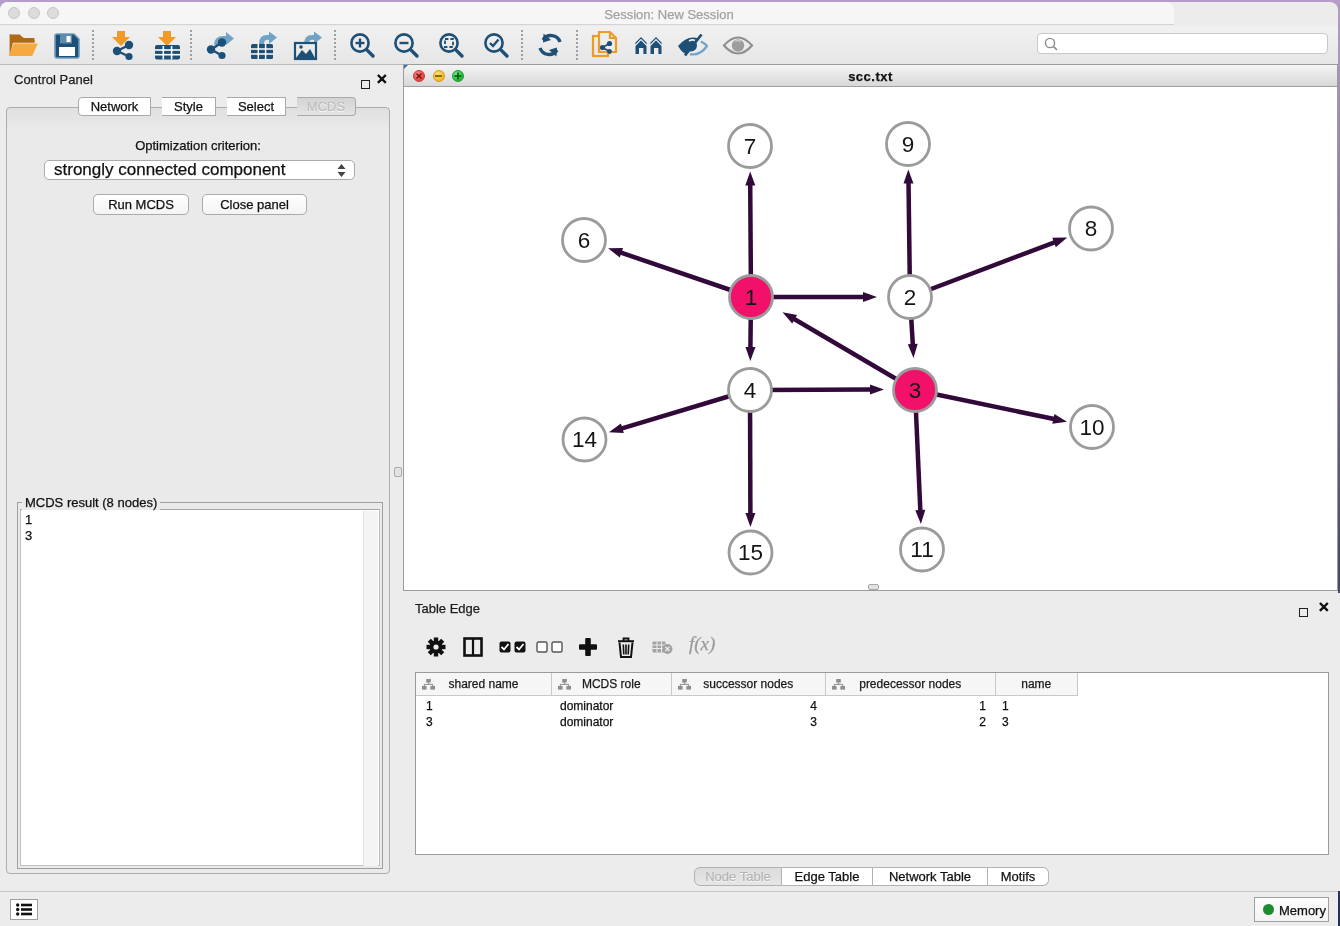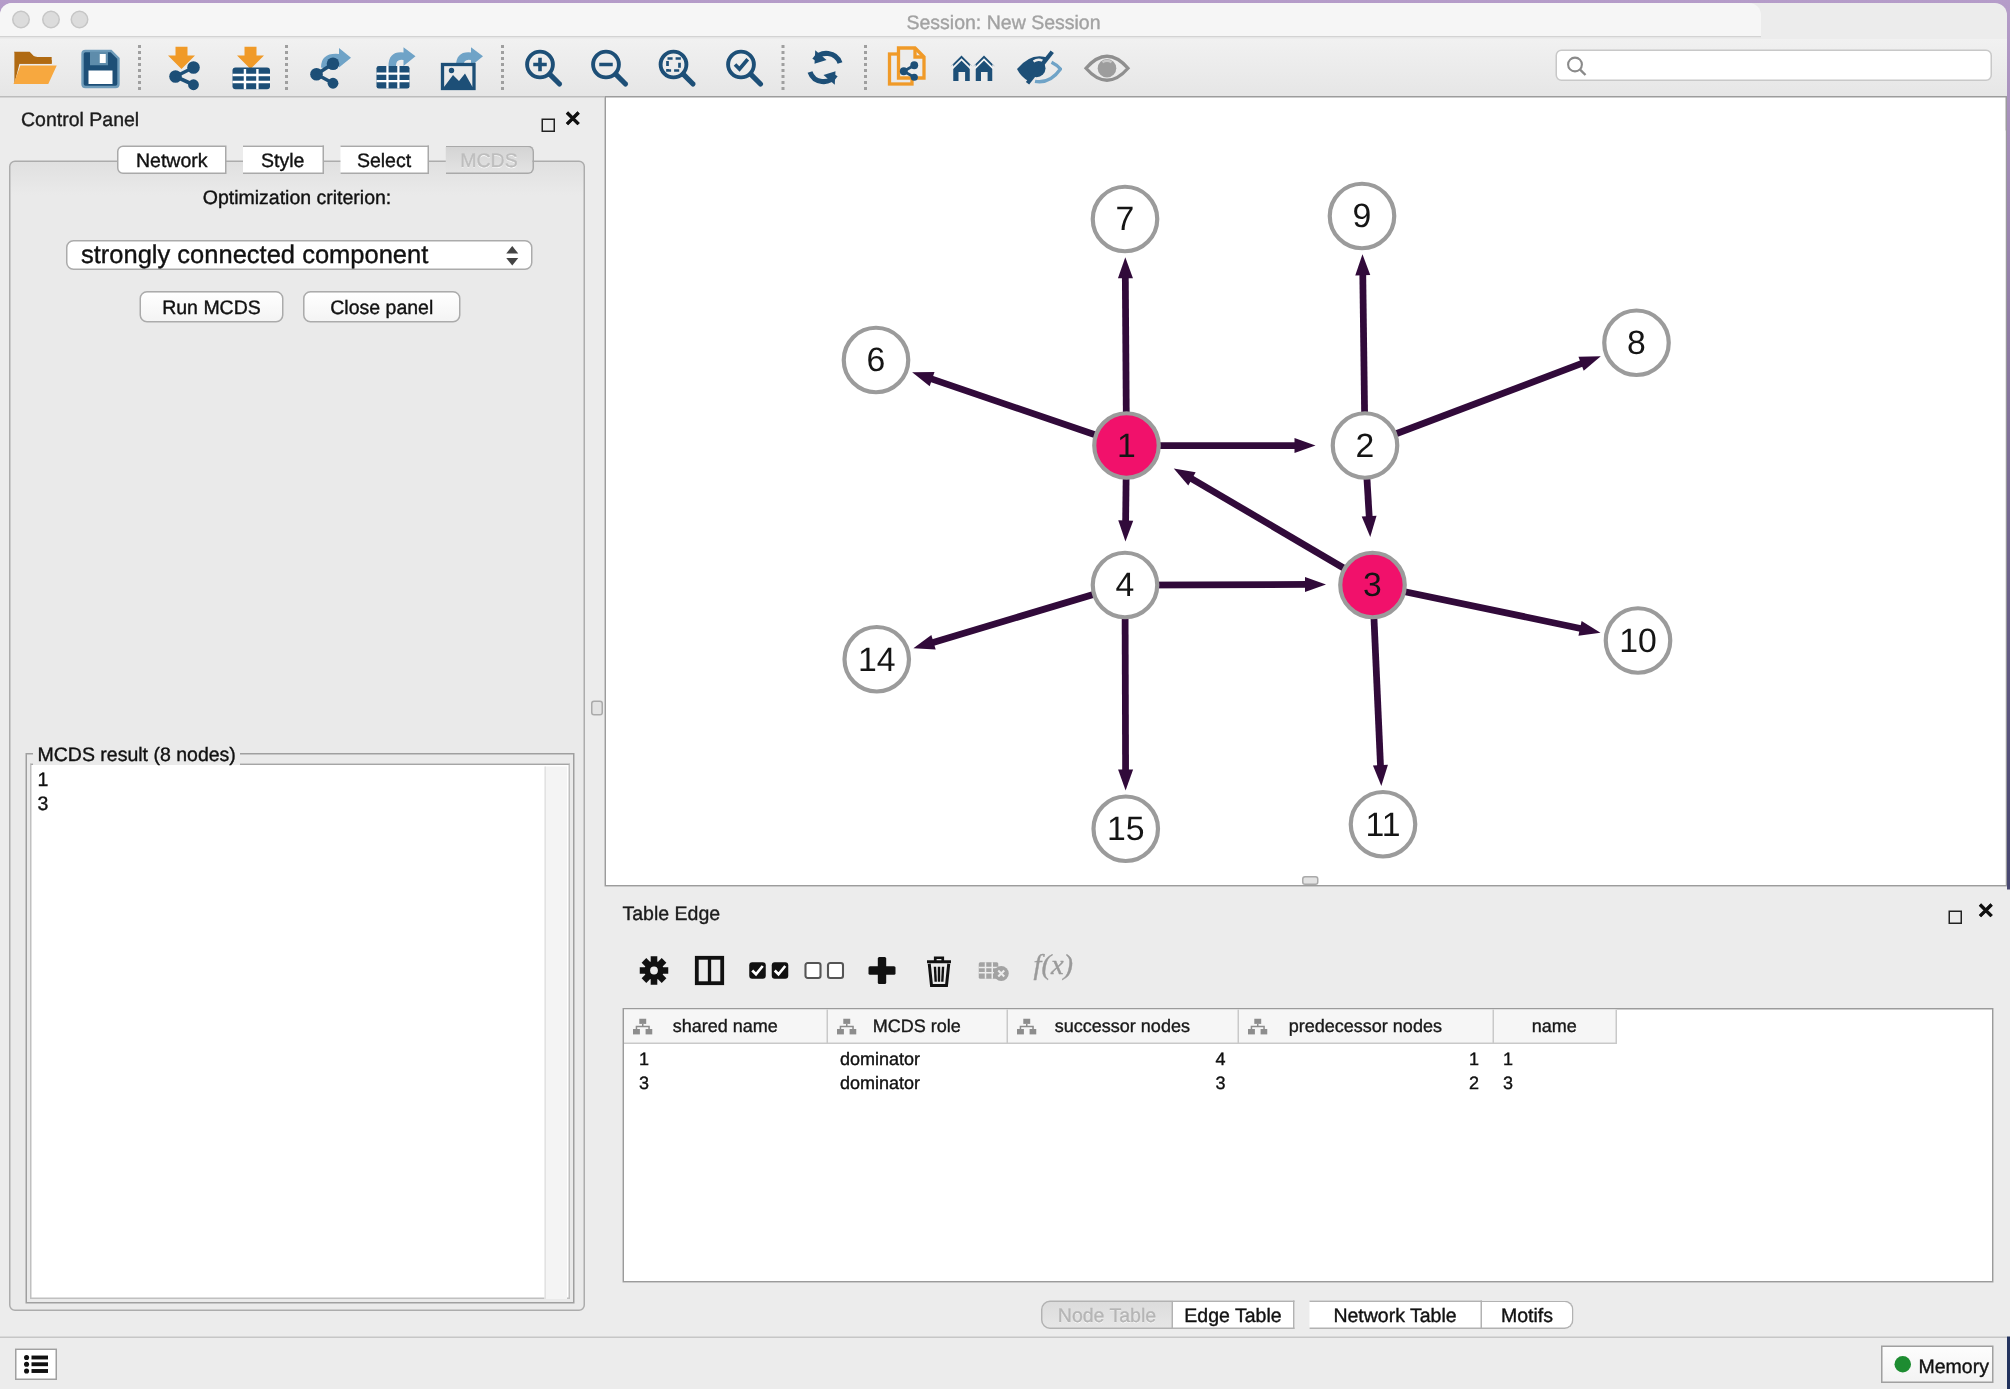--- a/index.html
+++ b/index.html
@@ -17,21 +17,21 @@
 .ticon { position:absolute; top:5px; }
 #search { position:absolute; left:1037px; top:7px; width:291px; height:21px; background:#fff; border:1px solid #c8c8c8; border-radius:4px; }
 
 #cp-title { position:absolute; left:14px; top:72px; font-size:13px; color:#1c1c1c; }
 #cp-body { position:absolute; left:6px; top:107px; width:384px; height:767px; border:1px solid #acacac; border-radius:4px; background:linear-gradient(180deg,#e0e0e0 0,#eaeaea 22px); }
 .tabrow { position:absolute; display:flex;gap:11px; }
 .tab { height:19px; line-height:18px; font-size:13px; text-align:center; background:#fff; border:1px solid #a9a9a9; border-left:none; color:#111; }
 .tab.first { border-left:1px solid #a9a9a9; border-radius:4px 0 0 4px; }
 .tab.last { border-radius:0 4px 4px 0; }
 .tab.sel { background:linear-gradient(180deg,#d4d4d4,#e3e3e3); color:#bdbdbd; text-shadow:0 1px 0 #fff; }
-#optlabel { position:absolute; left:6px; top:124px; width:384px; text-align:center; font-size:13px; color:#111; }
+#optlabel { position:absolute; left:6px; top:138px; width:384px; text-align:center; font-size:13px; color:#111; }
 #combo { position:absolute; left:44px; top:160px; width:311px; height:20px; background:#fff; border:1px solid #ababab; border-radius:5px; font-size:17px; color:#111; line-height:18px; padding-left:9px; }
 .btn { position:absolute; height:21px; background:linear-gradient(180deg,#ffffff,#f4f4f4); border:1px solid #ababab; border-radius:5px; font-size:13px; color:#111; text-align:center; line-height:19px; }
 #fieldset { position:absolute; left:17px; top:502px; width:366px; height:367px; border:1px solid #9f9f9f; background:#eaeaea; }
 #fs-legend { position:absolute; left:22px; top:495px; font-size:13px; color:#111; background:#eaeaea; padding:0 3px; }
 #fs-white { position:absolute; left:20px; top:509px; width:360px; height:357px; background:#fff; border:1px solid #c0c0c0; border-top-color:#a5a5a5; }
 #fs-scroll { position:absolute; right:1px; top:1px; width:15px; height:355px; background:#f4f4f4; border-left:1px solid #e2e2e2; }
 #fs-text { position:absolute; left:4px; top:2px; font-size:13px; color:#111; line-height:16px; }
 
 .handle { position:absolute; background:#e3e3e3; border:1px solid #aaa; border-radius:2px; }
 
@@ -225,20 +225,38 @@
 <div class="btn" style="left:202px;top:194px;width:105px;">Close panel</div>
 <div id="fieldset"></div>
 <div id="fs-white">
     <div id="fs-scroll"></div>
     <div id="fs-text">1<br>3</div>
   </div>
 <div id="fs-legend">MCDS result (8 nodes)</div>
 <div class="handle" style="left:394px;top:467px;width:8px;height:10px;"></div>
 
 <div id="scc">
+  <div id="scc-tb">
+    <div id="bluecorner"></div>
+    <div class="light" style="left:9px;background:radial-gradient(circle at 35% 30%,#f58f8c,#ea4b45 60%,#d93832);border:1px solid #c33c36;"></div>
+    <div class="light" style="left:28.5px;background:radial-gradient(circle at 35% 30%,#fadf7e,#f5c02a 60%,#eaa814);border:1px solid #d29a1e;"></div>
+    <div class="light" style="left:48px;background:radial-gradient(circle at 35% 30%,#7fe396,#23c03c 60%,#17a52e);border:1px solid #1d9930;"></div>
+    <svg width="62" height="22" style="position:absolute;left:0;top:0;">
+      <g stroke="#7c1310" stroke-width="1.6">
+          <line x1="12.5" y1="8.5" x2="17.5" y2="13.5"></line>
+          <line x1="17.5" y1="8.5" x2="12.5" y2="13.5"></line>
+        </g>
+      <line x1="31" y1="11" x2="38" y2="11" stroke="#8a6a11" stroke-width="2"></line>
+      <g stroke="#0c6e1d" stroke-width="2">
+          <line x1="50.5" y1="11" x2="57.5" y2="11"></line>
+          <line x1="54" y1="7.5" x2="54" y2="14.5"></line>
+        </g>
+    </svg>
+    <div id="scc-title">scc.txt</div>
+  </div>
   <div id="canvas" style="position:absolute;left:0;top:22px;width:933px;height:503px;background:#fff;">
     <svg width="933" height="503" viewBox="0 0 933 503">
 <g stroke="#310a3a" stroke-width="4.5">
           <line x1="347.0" y1="210.0" x2="346.2" y2="96.5"></line>
           <line x1="347.0" y1="210.0" x2="215.5" y2="165.1"></line>
           <line x1="347.0" y1="210.0" x2="461.0" y2="210.0"></line>
           <line x1="347.0" y1="210.0" x2="346.4" y2="262.0"></line>
           <line x1="506.0" y1="210.0" x2="504.5" y2="94.5"></line>
           <line x1="506.0" y1="210.0" x2="651.9" y2="154.8"></line>
           <line x1="506.0" y1="210.0" x2="508.9" y2="259.0"></line>
@@ -400,21 +418,21 @@
 <div class="trow" style="left:255px;top:26px;width:146px;text-align:right;">4</div>
 <div class="trow" style="left:410px;top:26px;width:160px;text-align:right;">1</div>
 <div class="trow" style="left:586px;top:26px;">1</div>
 <div class="trow" style="left:10px;top:42px;">3</div>
 <div class="trow" style="left:144px;top:42px;">dominator</div>
 <div class="trow" style="left:255px;top:42px;width:146px;text-align:right;">3</div>
 <div class="trow" style="left:410px;top:42px;width:160px;text-align:right;">2</div>
 <div class="trow" style="left:586px;top:42px;">3</div>
     </div>
   <div class="btab" style="left:291px;width:88px;border-left:1px solid #b2b2b2;border-radius:6px 0 0 6px;background:linear-gradient(180deg,#dcdcdc,#e6e6e6);color:#b5b5b5;text-shadow:0 1px 0 #fff;">Node Table</div>
-  <div class="btab" style="left:379px;width:81px;">Edge Table</div>
+  <div class="btab" style="left:379px;width:91px;">Edge Table</div>
   <div class="btab" style="left:470px;width:115px;">Network Table</div>
   <div class="btab" style="left:585px;width:61px;border-radius:0 6px 6px 0;">Motifs</div>
 </div>
 
 <div id="status">
   <div class="abs" style="left:10px;top:7px;width:28px;height:21px;background:#fff;border:1px solid #a0a0a0;">
     <svg width="16" height="13" viewBox="0 0 16 13" style="position:absolute;left:5px;top:3px;">
       <g fill="#111">
           <circle cx="1.7" cy="2" r="1.7"></circle>
           <circle cx="1.7" cy="6.5" r="1.7"></circle>

